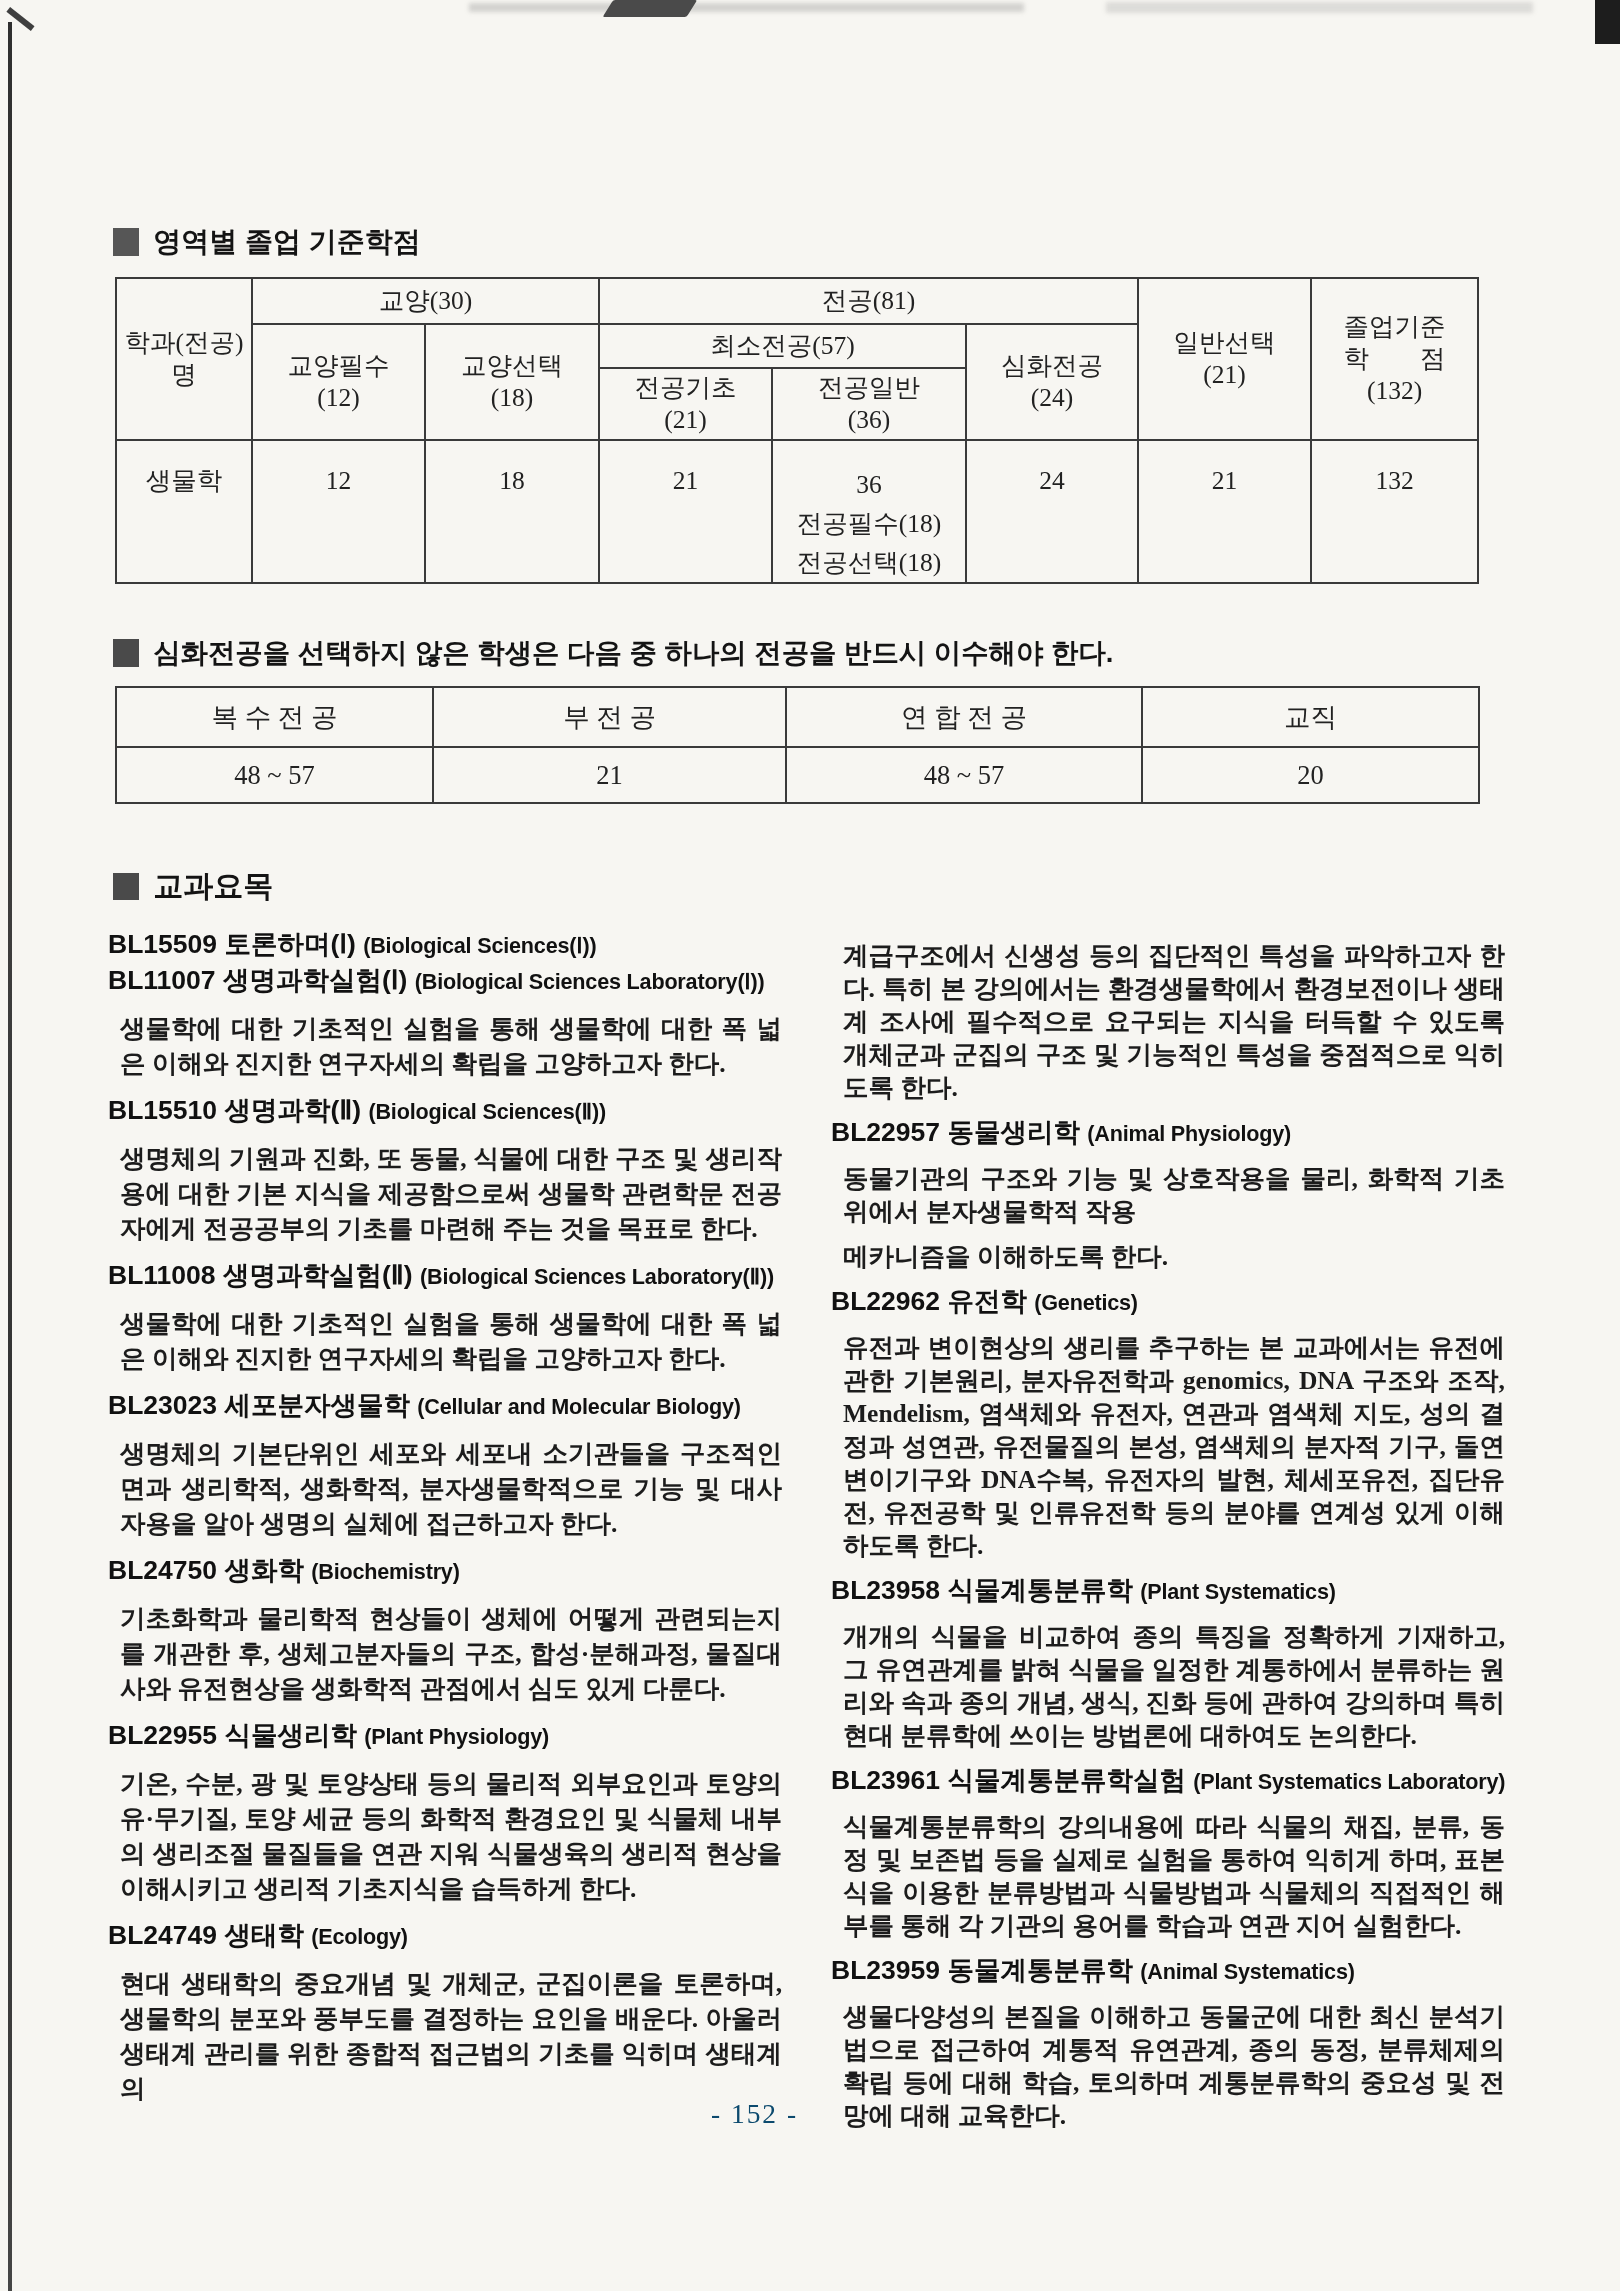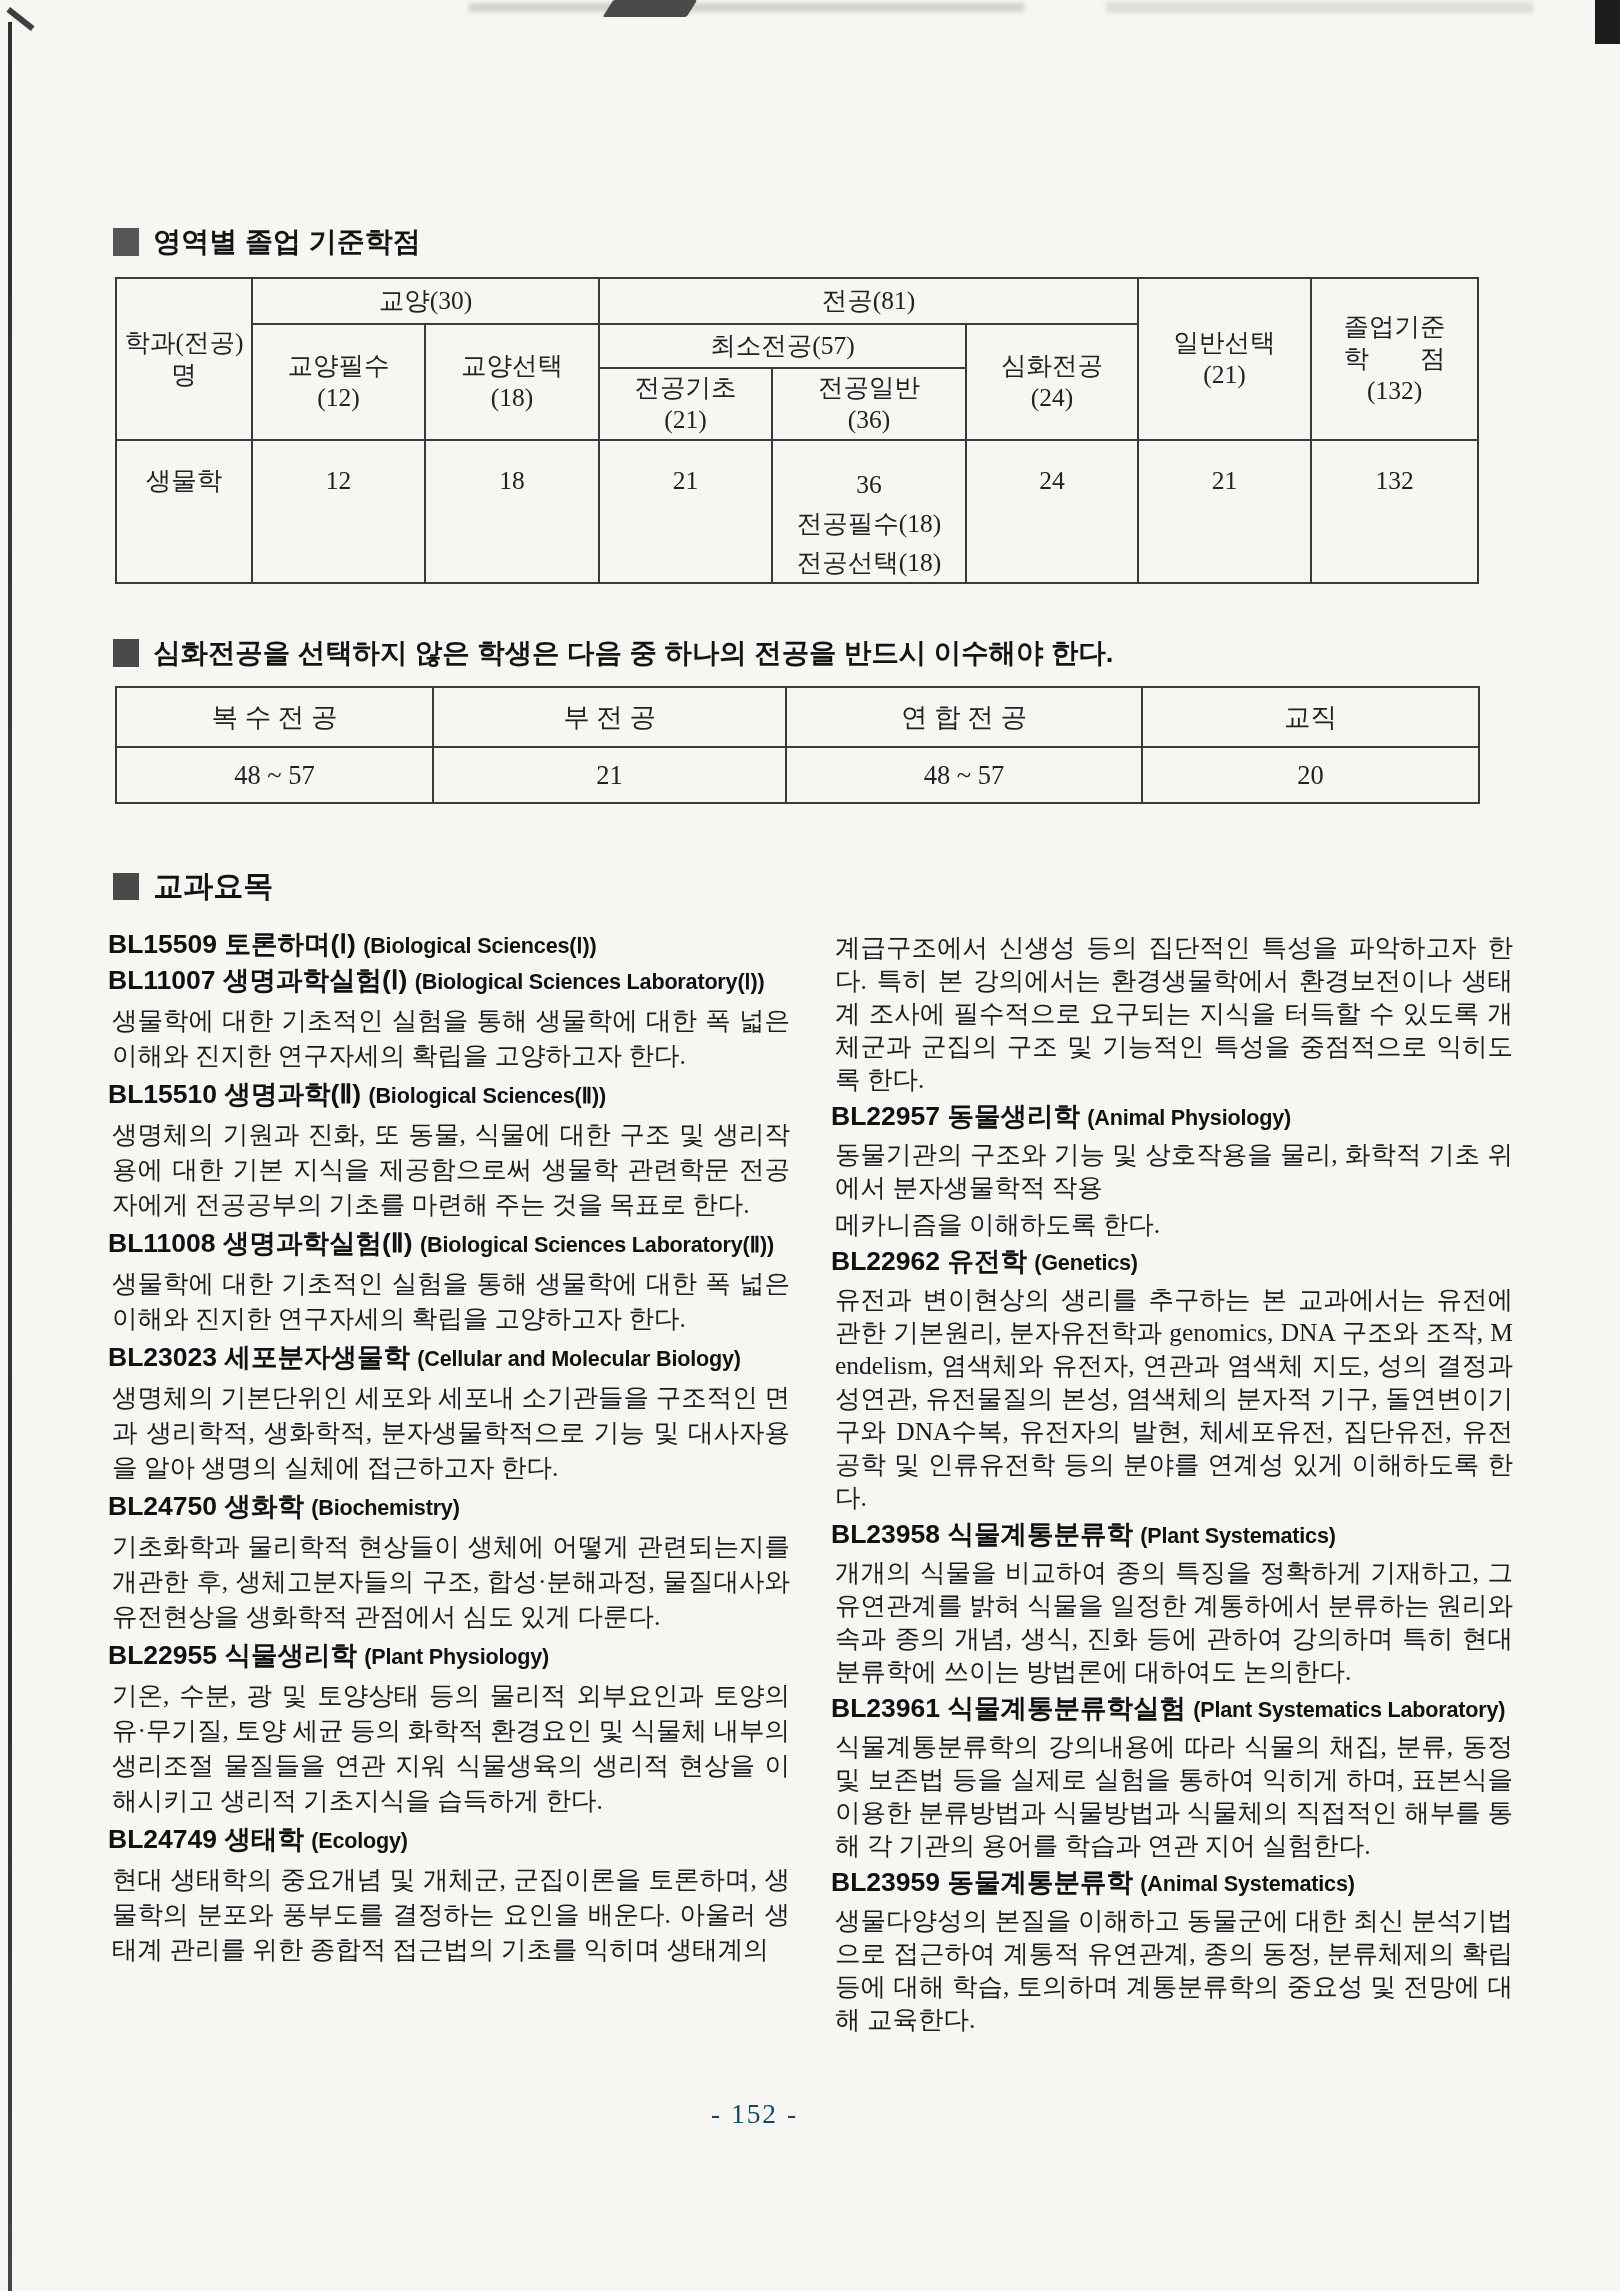--- a/index.html
+++ b/index.html
@@ -51,21 +51,21 @@
   .t2 td { vertical-align:middle; }
 
   
   .col { position:absolute; top:927px; width:686px;
     font-size:25.5px; line-height:35px; text-align:justify; color:#1c1c1c; }
   .col.left  { left:108px; }
   .col.right { left:831px; line-height:33px; }
   .ctitle { font-family:"Liberation Sans", sans-serif; font-weight:bold;
     font-size:26.5px; text-align:left; white-space:nowrap; color:#111; }
   .ctitle .etitle { font-size:21.6px; letter-spacing:-0.2px; }
-  .cdesc { margin:4px; word-break:break-all; }
+  .cdesc { margin:12px; word-break:break-all;font-weight:bold; }
 
   
   .footer { position:absolute; left:0; top:2099px; width:1509px;
     text-align:center; font-size:27.4px; letter-spacing:2px; color:#0c4a6e; }
 </style>
 </head>
 <body>
 
 <div class="page">
 

